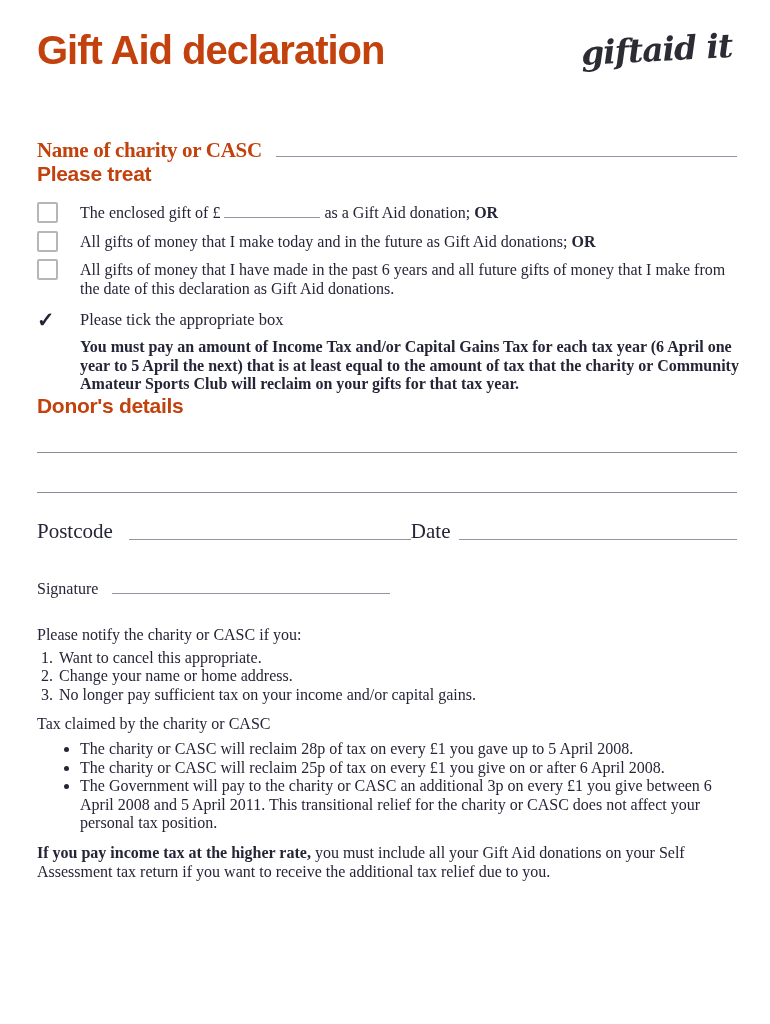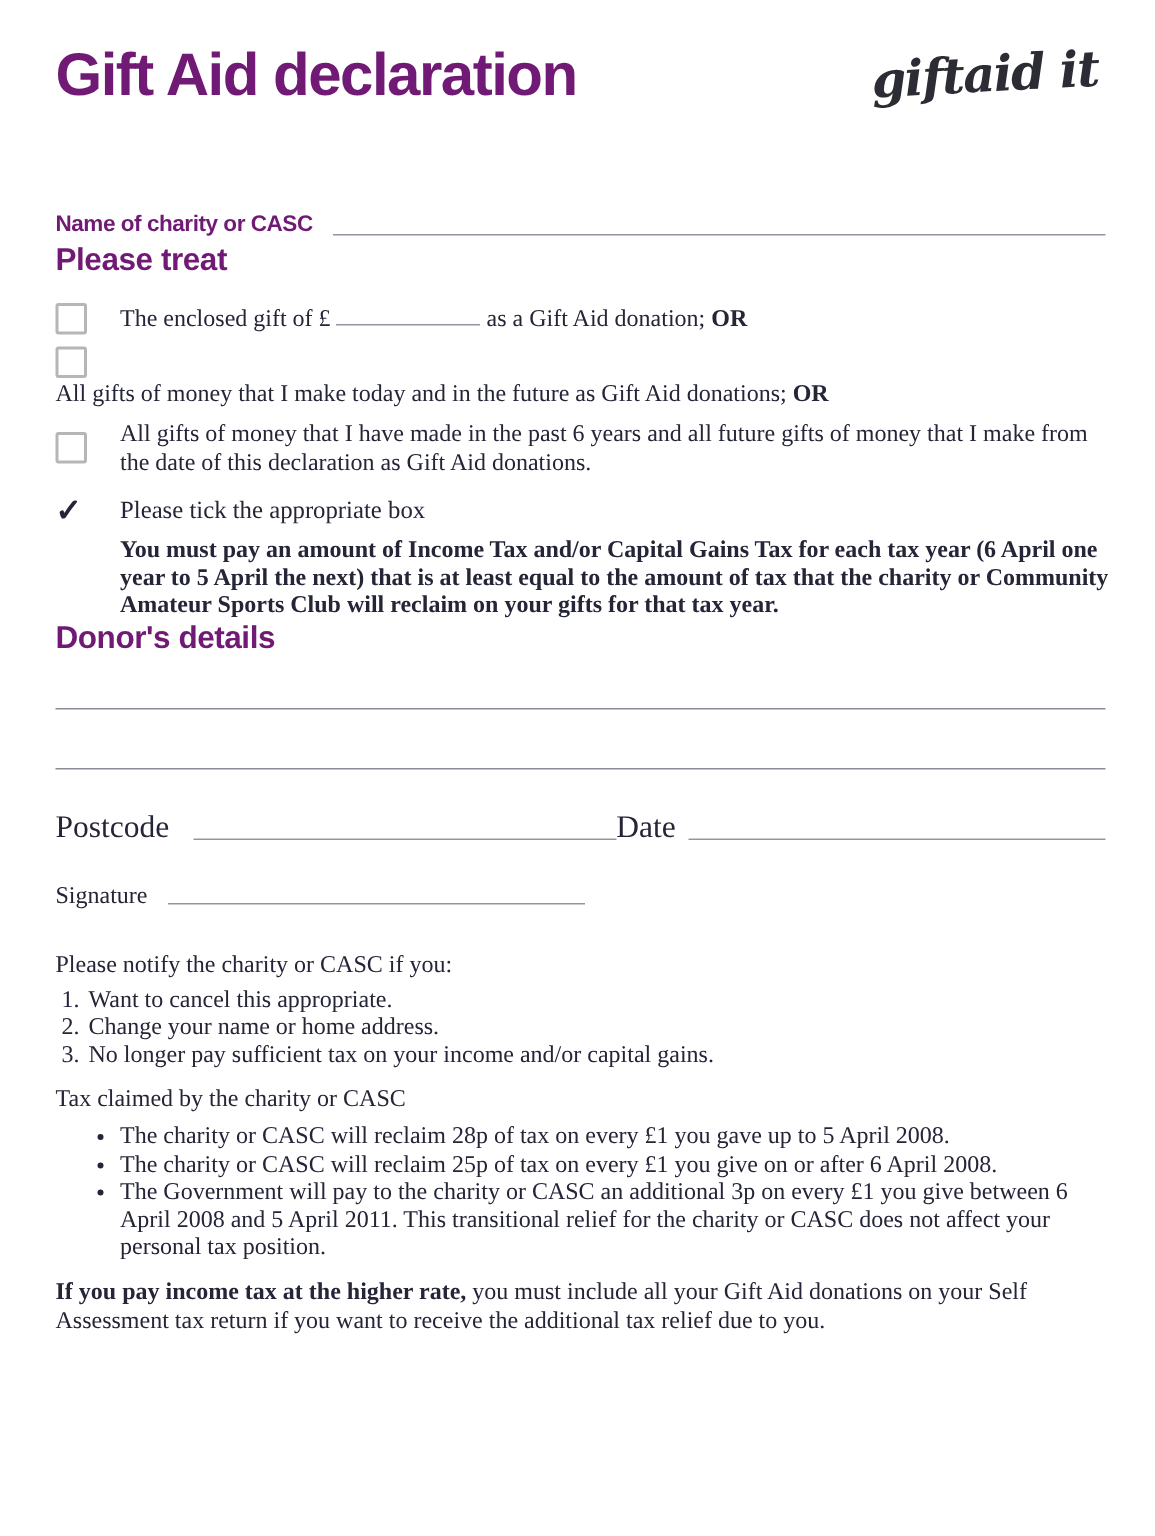--- a/index.html
+++ b/index.html
@@ -11,21 +11,21 @@
     margin: 0 auto;
     background: #ffffff;
     overflow: hidden;
     font-family: "Liberation Serif", serif;
     color: #252538;
     padding: 28px 33px 0 37px;
   }
   
   .h-sans {
     font-family: "Liberation Sans", sans-serif;
-    color: #701a75;
+    color: #c2410c;
     font-weight: bold;
     letter-spacing: -0.3px;
   }
   h1.h-sans {
     font-size: 40px;
     line-height: 44px;
     margin: 0;
     letter-spacing: -1px;
   }
   h2.h-sans {
@@ -52,27 +52,27 @@
     margin-bottom: 4px;
     height: 0;
   }
   .wline.grow { flex: 1; }
   .full-line {
     border-bottom: 1px solid #8b8b98;
     height: 0;
   }
   
   .charity-row { margin-top: 66px; }
-  .charity-row .h-sans { font-size: 15px; line-height: 24px; }
+  .charity-row .h-sans { font-size: 21px; line-height: 24px; font-family: Liberation Serif, serif; }
   .charity-row .wline { margin-left: 14px; margin-bottom: 5px; }
   
   .pt-heading { margin-top: 30px; }
   .option-row { display: flex; margin-top: 16px; }
-  .option-row.second { margin-top: 8px; flex-direction: column; }
-  .option-row.third { margin-top: 7px; align-items: center; }
+  .option-row.second { margin-top: 8px; }
+  .option-row.third { margin-top: 7px; }
   .checkbox {
     flex: none;
     width: 21px; height: 21px;
     border: 2px solid #b6b6b6;
     border-radius: 2px;
     background: #fff;
     margin-right: 22px;
   }
   .option-text { font-size: 16px; line-height: 19px; padding-top: 1px; }
   .inline-line {
@@ -107,21 +107,21 @@
   .line-initials { width: 100px; margin: 0 13px 4px 15px; }
   .line-surname  { flex: 1; margin-left: 14px; margin-bottom: 4px; }
   .address-row { margin-top: 18px; font-size: 16px; }
   .address-row .wline { margin-left: 16px; margin-bottom: 4px; }
   .addr-line-a { margin-top: 34px; }
   .addr-line-b { margin-top: 39px; }
   .postcode-row { margin-top: 26px; font-size: 21px; text-align: right; }
   .line-postcode { width: 282px; margin: 0 0 4px 16px; }
   .lbl-date { }
   .line-date { flex: 1; margin-left: 9px; margin-bottom: 4px; }
-  .signature-row { margin-top: 25px; font-size: 16px; }
+  .signature-row { margin-top: 36px; font-size: 16px; }
   .line-signature { width: 278px; margin: 0 0 4px 14px; }
   
   .notes { font-size: 16px; }
   .notes-heading {
     margin-top: 27px;
     font-weight: normal;
     font-size: 16px;
     line-height: 20px;
   }
   ol.notify-list {

